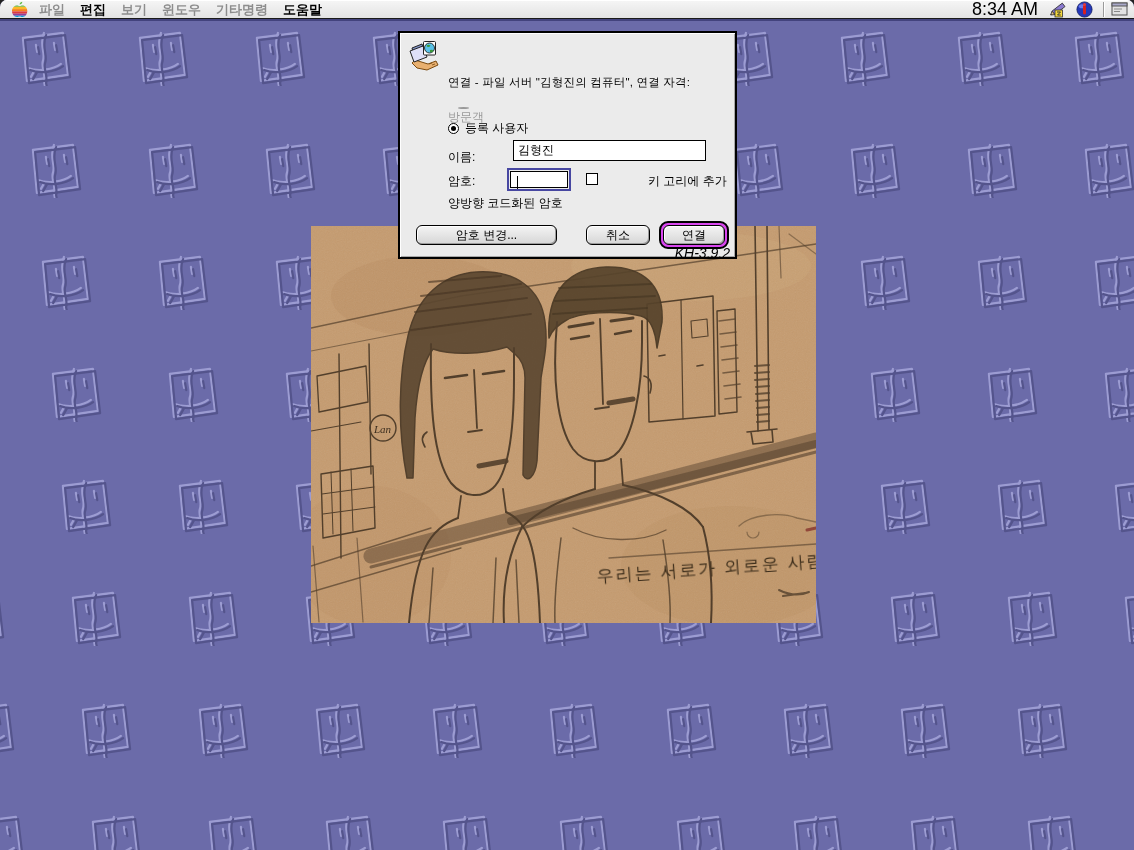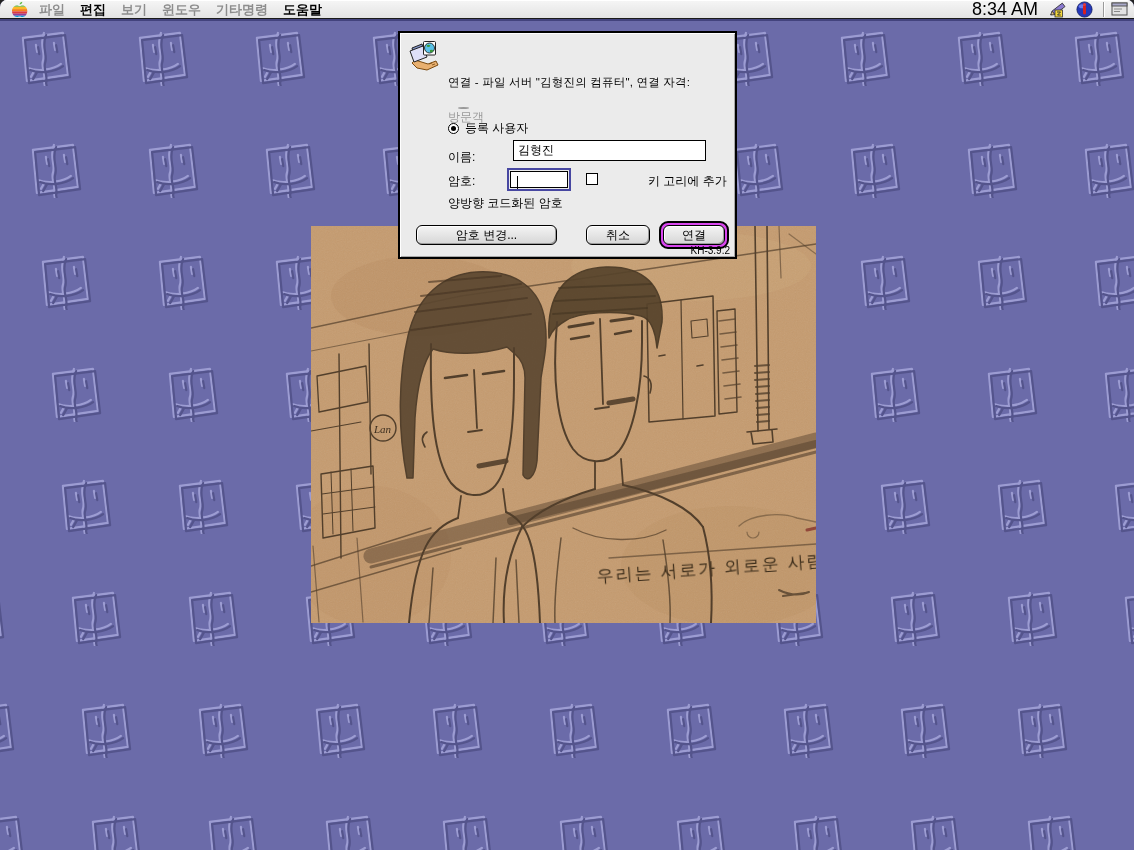--- a/index.html
+++ b/index.html
@@ -90,21 +90,21 @@
     font:12px "Liberation Sans","DejaVu Sans",sans-serif; color:#000;
     text-align:center; cursor:default; padding:0;
   }
   .btn.changepw { left:16px; top:192px; width:141px; }
   .btn.cancel   { left:186px; top:192px; width:64px; }
   .default-ring {
     position:absolute; left:259px; top:188px; width:70px; height:28px;
     border:2px solid #000; border-radius:9px; padding:2px; background:#d946ef;
   }
   .default-ring .btn.connect { position:static; display:block; width:62px; height:20px; }
-  .version { position:absolute; right:5px; top:212px; font-size:10px; }
+  .version { position:absolute; right:5px; top:212px; font-size:14px;font-style:italic; }
 </style>
 </head>
 <body>
 
 <svg width="0" height="0" style="position:absolute">
   <defs>
     <g id="facepaths" fill="none" stroke-width="2.2" stroke-linecap="round" stroke-linejoin="round">
       <path d="M10,9 L50,4 L55,46 L14,52 Z"></path>
       <path d="M31,4 C26,16 33,24 30,32 C28,38 33,44 31,52 L32,57"></path>
       <path d="M23,16 l1.2,7"></path>

